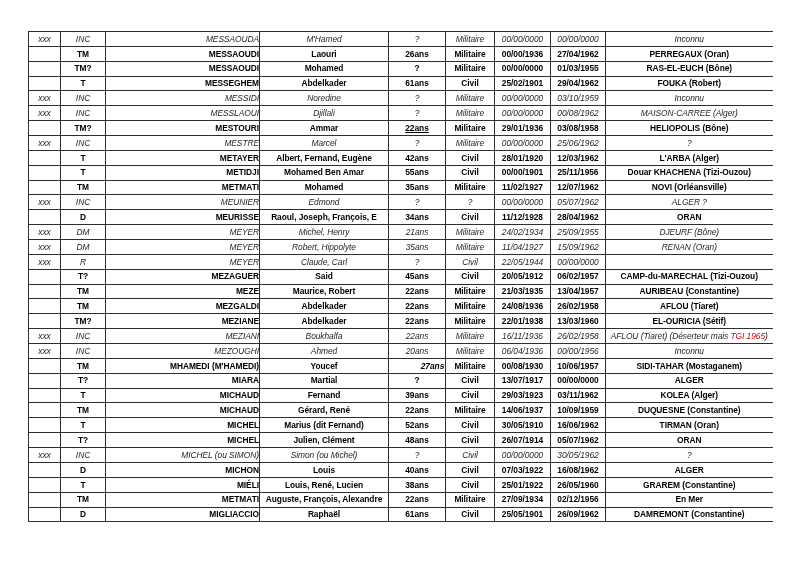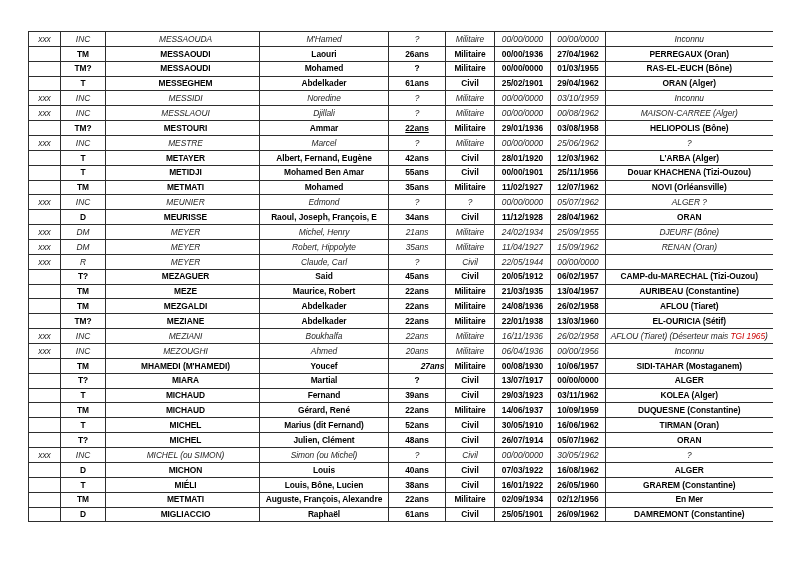--- a/index.html
+++ b/index.html
@@ -23,21 +23,21 @@
     font-size:8.4px;
     line-height:1;
     text-align:center;
     vertical-align:middle;
     white-space:nowrap;
     overflow:hidden;
     color:#000000;
     letter-spacing:-0.05px;
   }
   td:last-child{border-right:none;}
-  .col-name{text-align:center;padding-left:6px;margin-left:20px;}
+  .col-name{text-align:right;padding-left:6px;margin-left:20px;}
   .row-main td{font-weight:700;}
   .row-inc td{font-style:italic;font-weight:400;color:#1f1f1f;}
   td.col-xxx{font-style:italic;font-weight:400;}
   td.age-underline{text-decoration:underline;}
   td.age-italic{font-style:italic;padding-left:31px;}
   .red{color:#cc0000;font-weight:400;}
 </style>
 </head>
 <body>
 
@@ -90,21 +90,21 @@
         </tr>
         <tr class="row-main">
           <td class="col-xxx"></td>
           <td class="col-type">T</td>
           <td class="col-name">MESSEGHEM</td>
           <td class="col-firstname">Abdelkader</td>
           <td class="col-age">61ans</td>
           <td class="col-status">Civil</td>
           <td class="col-date1">25/02/1901</td>
           <td class="col-date2">29/04/1962</td>
-          <td class="col-place">ORAN (Alger)</td>
+          <td class="col-place">FOUKA (Robert)</td>
         </tr>
         <tr class="row-inc">
           <td class="col-xxx">xxx</td>
           <td class="col-type">INC</td>
           <td class="col-name">MESSIDI</td>
           <td class="col-firstname">Noredine</td>
           <td class="col-age">?</td>
           <td class="col-status">Militaire</td>
           <td class="col-date1">00/00/0000</td>
           <td class="col-date2">03/10/1959</td>
@@ -382,35 +382,35 @@
           <td class="col-age">40ans</td>
           <td class="col-status">Civil</td>
           <td class="col-date1">07/03/1922</td>
           <td class="col-date2">16/08/1962</td>
           <td class="col-place">ALGER</td>
         </tr>
         <tr class="row-main">
           <td class="col-xxx"></td>
           <td class="col-type">T</td>
           <td class="col-name">MIÉLI</td>
-          <td class="col-firstname">Louis, Bône, Lucien</td>
+          <td class="col-firstname">Louis, René, Lucien</td>
           <td class="col-age">38ans</td>
           <td class="col-status">Civil</td>
-          <td class="col-date1">16/01/1922</td>
+          <td class="col-date1">25/01/1922</td>
           <td class="col-date2">26/05/1960</td>
           <td class="col-place">GRAREM (Constantine)</td>
         </tr>
         <tr class="row-main">
           <td class="col-xxx"></td>
           <td class="col-type">TM</td>
           <td class="col-name">METMATI</td>
           <td class="col-firstname">Auguste, François, Alexandre</td>
           <td class="col-age">22ans</td>
           <td class="col-status">Militaire</td>
-          <td class="col-date1">02/09/1934</td>
+          <td class="col-date1">27/09/1934</td>
           <td class="col-date2">02/12/1956</td>
           <td class="col-place">En Mer</td>
         </tr>
         <tr class="row-main">
           <td class="col-xxx"></td>
           <td class="col-type">D</td>
           <td class="col-name">MIGLIACCIO</td>
           <td class="col-firstname">Raphaël</td>
           <td class="col-age">61ans</td>
           <td class="col-status">Civil</td>

